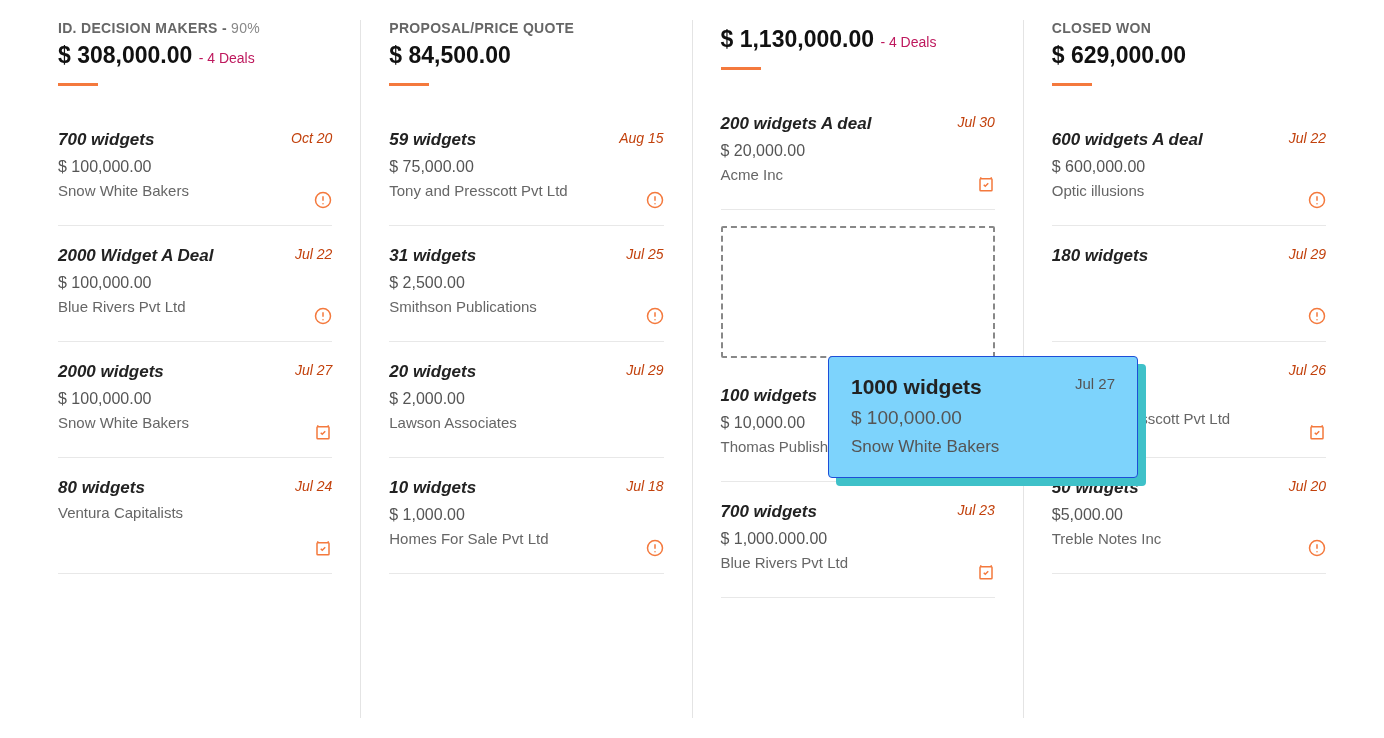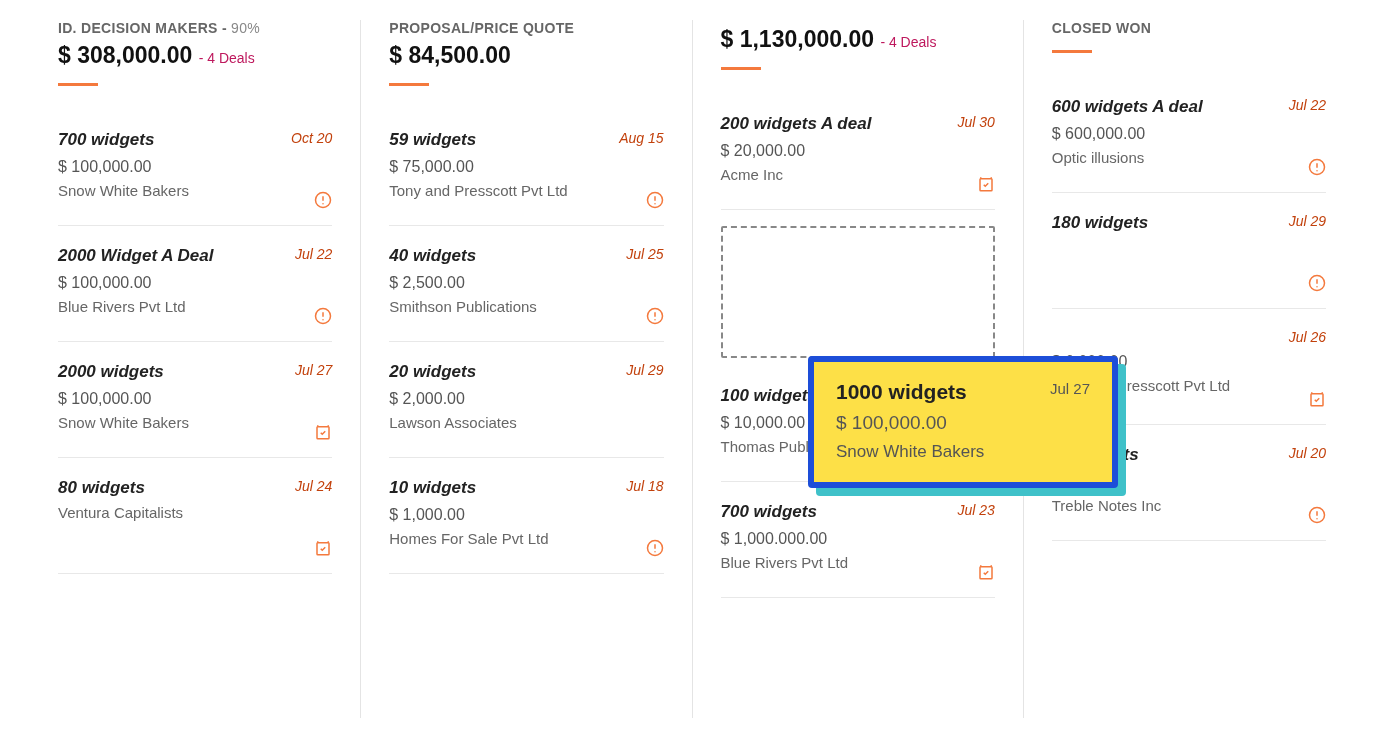--- a/index.html
+++ b/index.html
@@ -92,25 +92,25 @@
     background-image: radial-gradient(#bbb 0.5px, transparent 0.5px);
     background-size: 4px 4px;
     background-position: 0 0;
     border-radius: 2px;
     height: 132px;
     margin-top: 16px;
     margin-bottom: 8px;
   }
   .dragging {
     position: absolute;
-    left: 808px;
+    left: 828px;
     top: 356px;
     width: 310px;
-    background: #fde047;
-    border: 6px solid #1d4ed8;
+    background: #7dd3fc;
+    border: 1px solid #1d4ed8;
     border-radius: 4px;
     padding: 18px 22px 20px 22px;
     box-shadow: 8px 8px 0 0 #3fc1c9;
     z-index: 10;
   }
   .dragging .d-top {
     display: flex;
     justify-content: space-between;
     align-items: flex-start;
   }
@@ -205,21 +205,21 @@
         <div class="card-icon">
           <svg width="18" height="18" viewBox="0 0 24 24" fill="none" stroke="#f4793d" stroke-width="2">
             <circle cx="12" cy="12" r="10"></circle>
             <line x1="12" y1="7" x2="12" y2="13"></line>
             <circle cx="12" cy="17" r="1" fill="#f4793d" stroke="none"></circle>
           </svg>
         </div>
       </div>
       <div class="card">
         <div class="card-top">
-          <div class="card-name">40 widgets</div>
+          <div class="card-name">31 widgets</div>
           <div class="card-date">Jul 25</div>
         </div>
         <div class="card-amount">$ 2,500.00</div>
         <div class="card-company">Smithson Publications</div>
         <div class="card-icon">
           <svg width="18" height="18" viewBox="0 0 24 24" fill="none" stroke="#f4793d" stroke-width="2">
             <circle cx="12" cy="12" r="10"></circle>
             <line x1="12" y1="7" x2="12" y2="13"></line>
             <circle cx="12" cy="17" r="1" fill="#f4793d" stroke="none"></circle>
           </svg>
@@ -297,20 +297,21 @@
             <rect x="4" y="5" width="16" height="16" rx="1"></rect>
             <path d="M5 5 V3 M19 5 V3"></path>
             <path d="M9 13 l2 2 l4-4"></path>
           </svg>
         </div>
       </div>
     </div>
     <div class="col">
       <div class="stage-header">
         <div class="stage-title">CLOSED WON</div>
+        <div class="stage-amount">$ 629,000.00</div>
         <div class="underline"></div>
       </div>
       <div class="card">
         <div class="card-top">
           <div class="card-name">600 widgets A deal</div>
           <div class="card-date">Jul 22</div>
         </div>
         <div class="card-amount">$ 600,000.00</div>
         <div class="card-company">Optic illusions</div>
         <div class="card-icon">

